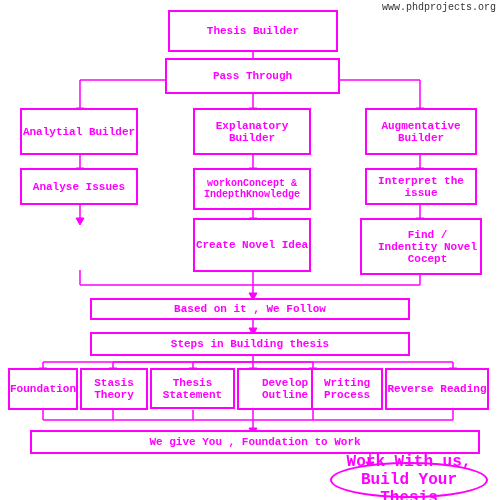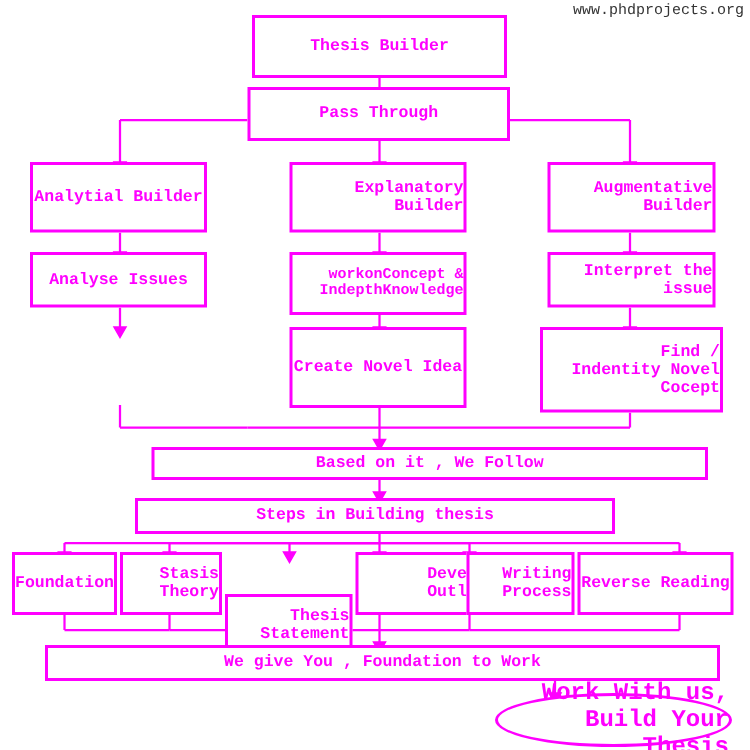--- a/index.html
+++ b/index.html
@@ -20,21 +20,21 @@
       position: absolute;
       top: 2px;
       right: 4px;
       font-size: 10px;
       color: #333;
     }
     .box {
       position: absolute;
       border: 2px solid magenta;
       color: magenta;
-      text-align: right;
+      text-align: center;
       font-size: 11px;
       font-weight: bold;
       display: flex;
       align-items: center;
       justify-content: center;
       background: white;
     }
     svg.lines {
       position: absolute;
       top: 0; left: 0;
@@ -192,37 +192,37 @@
 
 
   <div class="box" style="left:193px; top:218px; width:118px; height:54px;">
     <span>Create Novel Idea</span>
   </div>
 
   <div class="box" style="left:360px; top:218px; width:122px; height:57px;padding-left:13px;">
     <span>Find / Indentity Novel Cocept</span>
   </div>
 
-  <div class="box" style="left:90px; top:298px; width:371px; height:22px;margin-left:11px;">
+  <div class="box" style="left:90px; top:298px; width:320px; height:22px;">
     <span>Based on it , We Follow</span>
   </div>
 
   <div class="box" style="left:90px; top:332px; width:320px; height:24px;">
     <span>Steps in Building thesis</span>
   </div>
 
   <div class="box" style="left:8px; top:368px; width:70px; height:42px;">
     <span>Foundation</span>
   </div>
 
   <div class="box" style="left:80px; top:368px; width:68px; height:42px;">
     <span>Stasis Theory</span>
   </div>
 
-  <div class="box" style="left:150px; top:368px; width:85px; height:41px;margin-top:28px;">
+  <div class="box" style="left:150px; top:368px; width:85px; height:41px;">
     <span>Thesis Statement</span>
   </div>
 
   <div class="box" style="left:237px; top:368px; width:96px; height:42px;">
     <span>Develop Outline</span>
   </div>
 
   <div class="box" style="left:311px; top:368px; width:72px; height:42px;">
     <span>Writing Process</span>
   </div>

